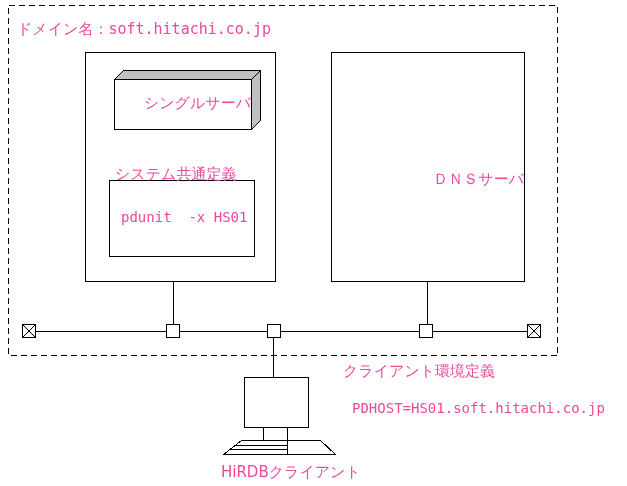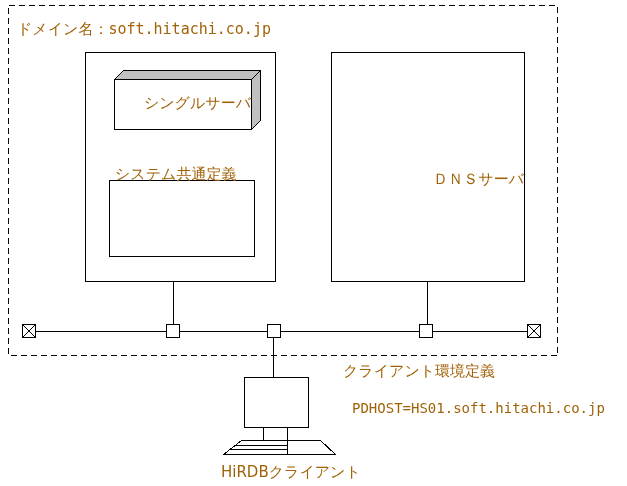--- a/index.html
+++ b/index.html
@@ -11,21 +11,21 @@
     font-family: "DejaVu Sans", sans-serif;
     color: #000000;
     overflow: hidden;
   }
   #shapes { position: absolute; left: 0; top: 0; }
   .label {
     position: absolute;
     font-size: 15px;
     line-height: 17px;
     white-space: pre;
-    color: #a16207;
+    color: #ec4899;
   }
   .code {
     font-family: "DejaVu Sans Mono", monospace;
     font-size: 14px;
     white-space: pre;
   }
   .centered { text-align: right; }
 </style>
 </head>
 <body>
@@ -82,20 +82,21 @@
 
     </g>
   </svg>
 
   <div class="label code" style="left:17px; top:21px; font-size:15px;">ドメイン名：soft.hitachi.co.jp</div>
 
   <div class="label centered" style="left:114px; top:95px; width:137px;">シングルサーバ</div>
 
   <div class="label" style="left:115px; top:166px;">システム共通定義</div>
 
+  <div class="label code" style="left:121px; top:209px;">pdunit  -x HS01</div>
 
   <div class="label centered" style="left:331px; top:159px; width:193px;margin-top:12px;">ＤＮＳサーバ</div>
 
   <div class="label" style="left:343px; top:363px;">クライアント環境定義</div>
 
   <div class="label code" style="left:352px; top:400px;text-align:right;">PDHOST=HS01.soft.hitachi.co.jp</div>
 
   <div class="label" style="left:221px; top:464px;">HiRDBクライアント</div>
 
 </div>

